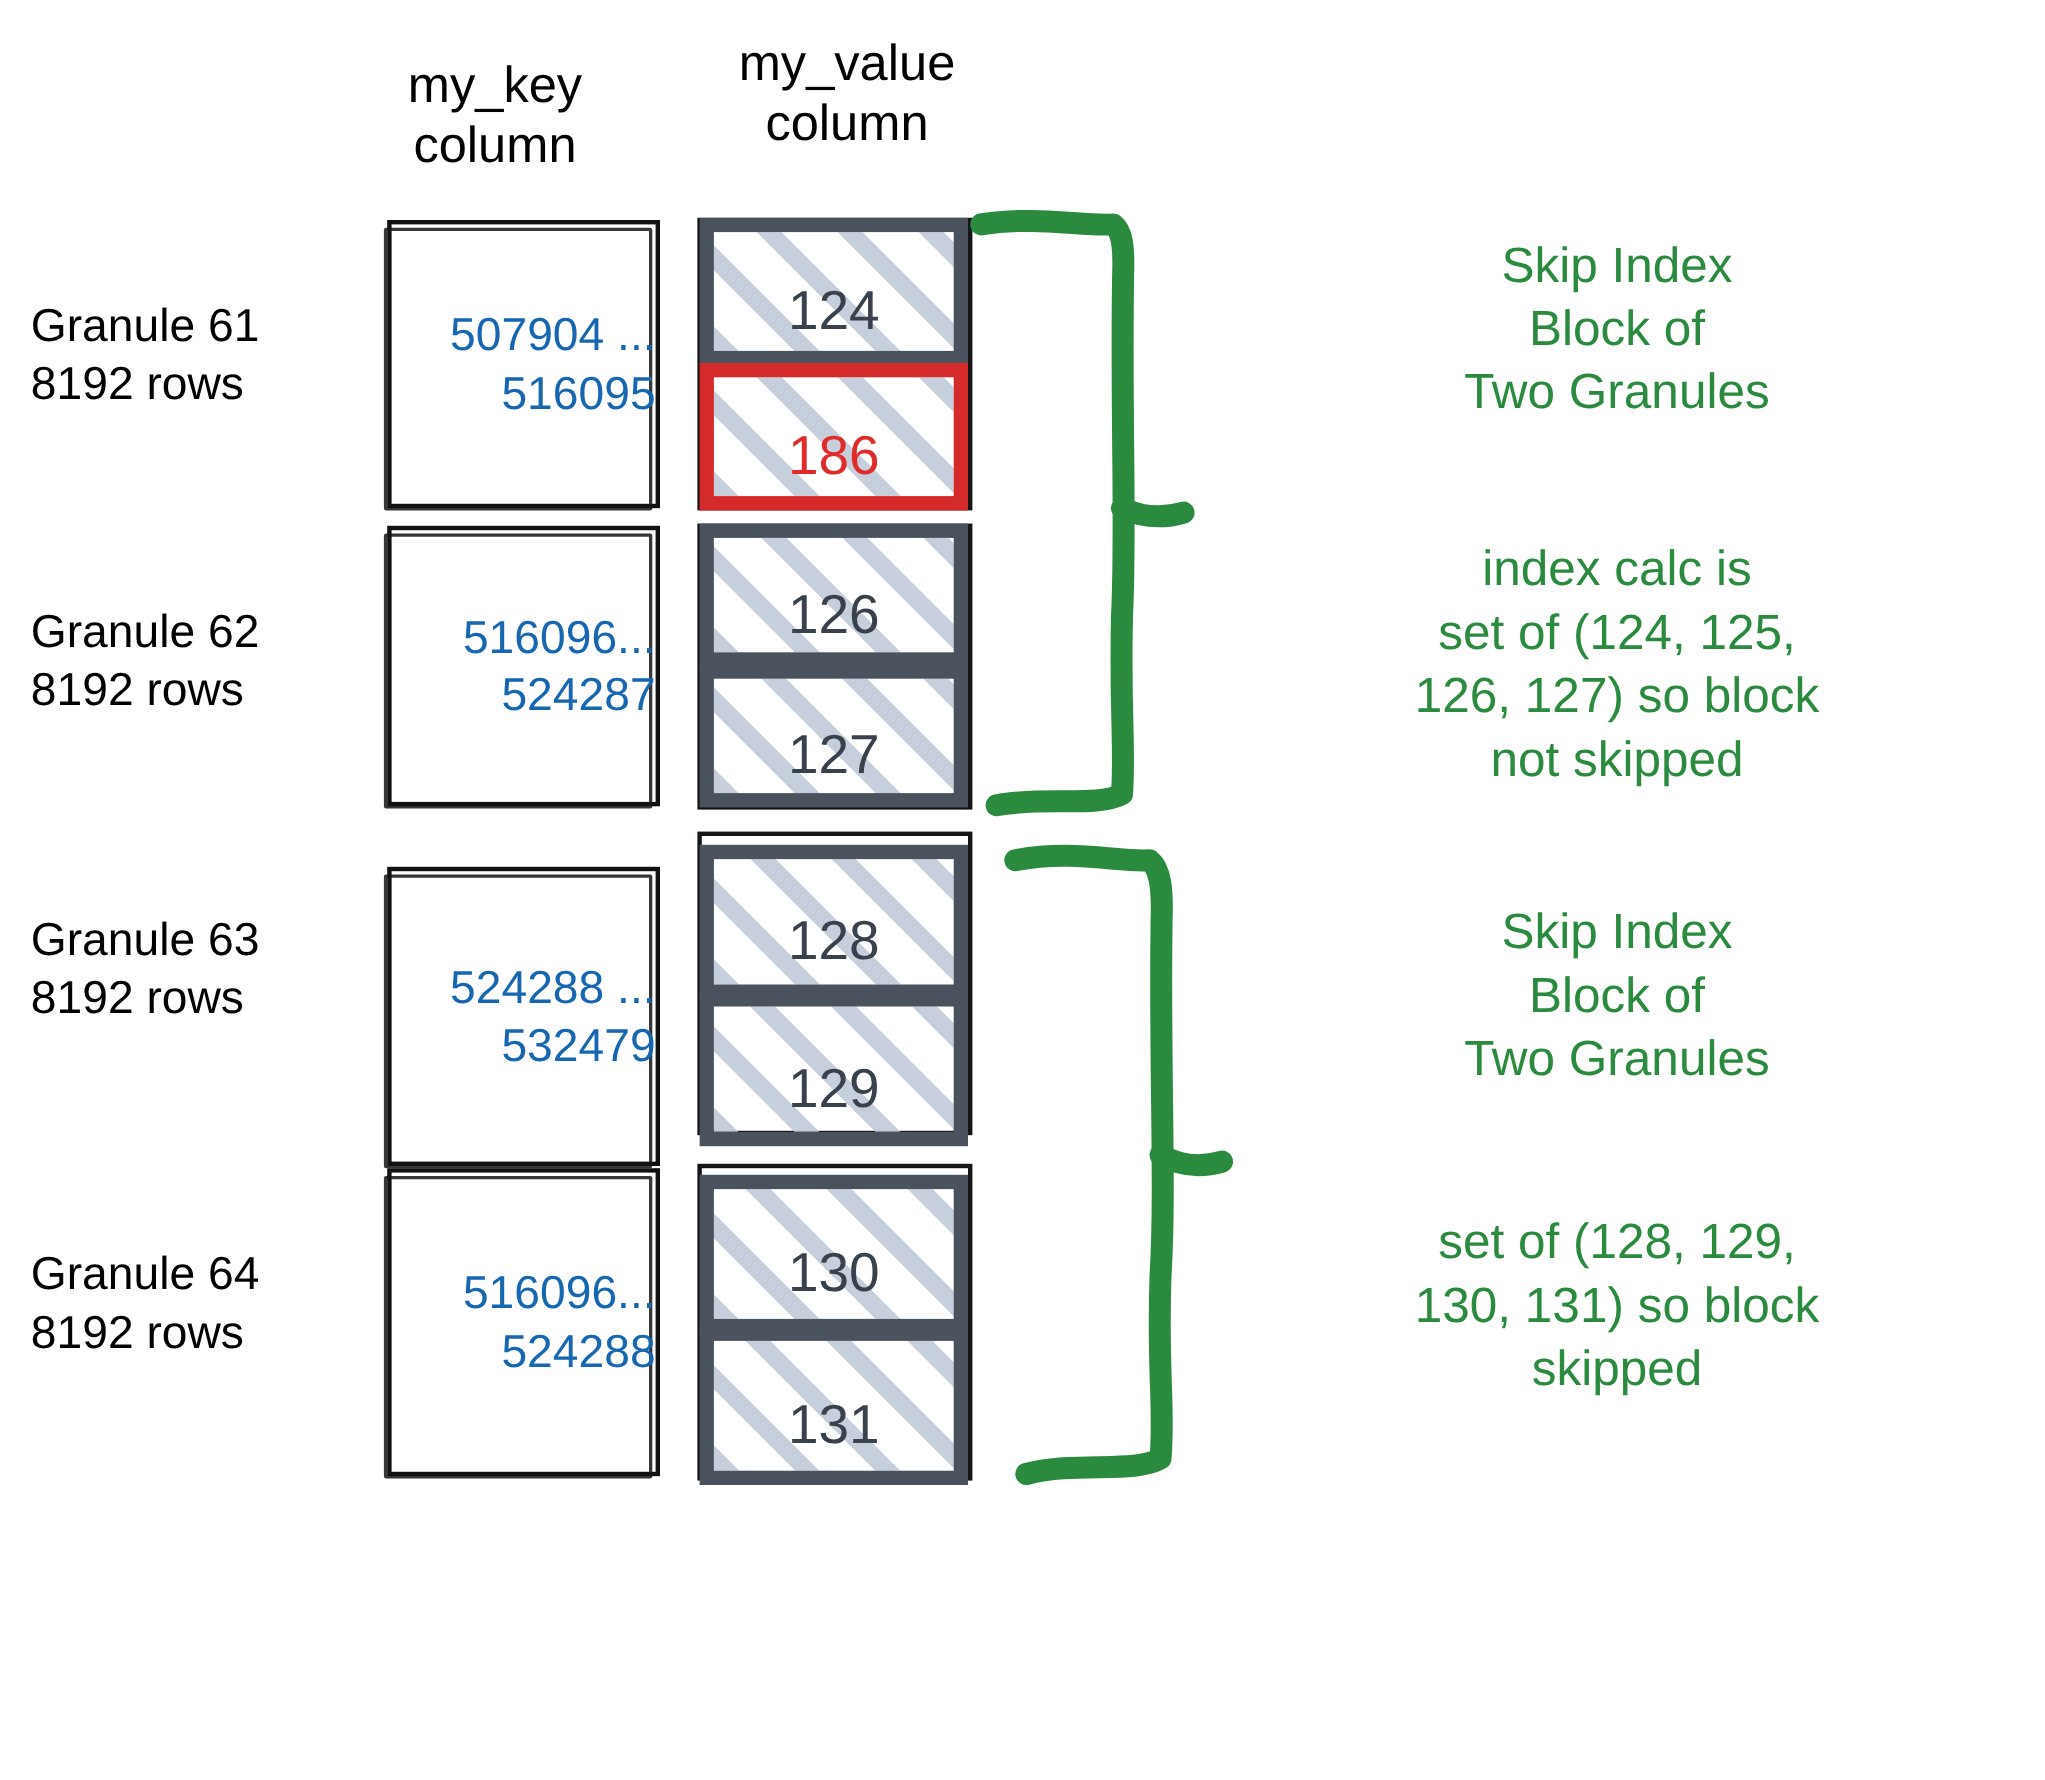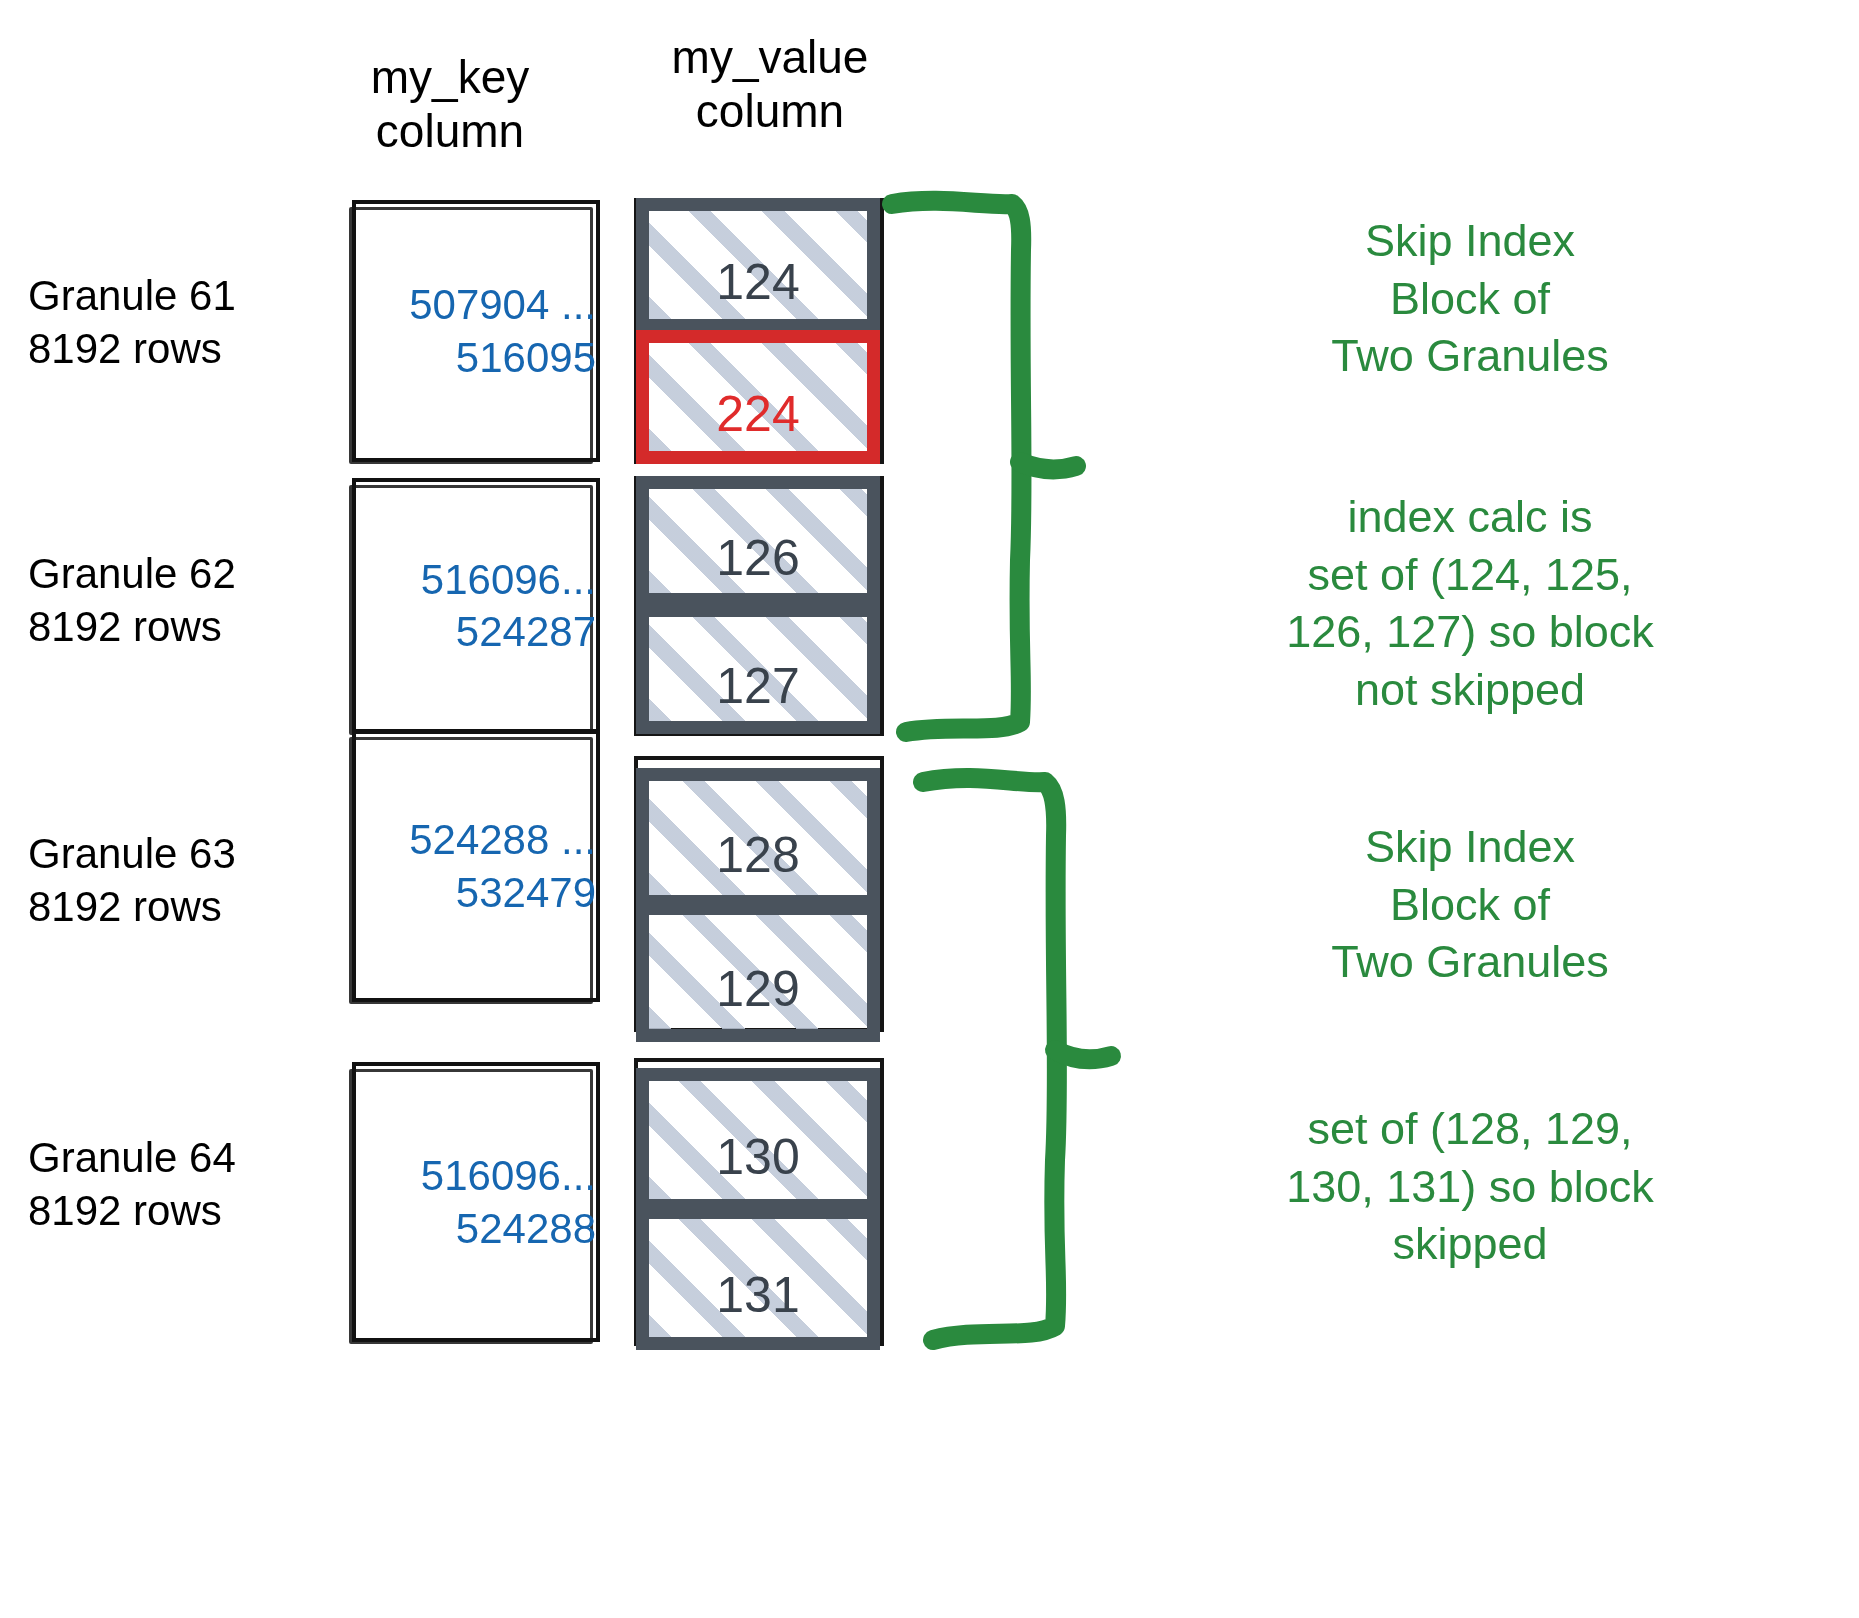--- a/index.html
+++ b/index.html
@@ -55,40 +55,40 @@
 8192 rows</div>
 <div class="key-box" style="top:200px;height:262px">
   <div class="key-text">507904 ...
 516095</div>
 </div>
 <div class="val-outline" style="top:198px;height:266px"></div>
 <div class="val-cell" style="top:198px;height:134px">
   <span class="val-num">124</span>
 </div>
 <div class="val-cell hl" style="top:330px;height:134px">
-  <span class="val-num">224</span>
+  <span class="val-num">186</span>
 </div>
 
 <div class="granule-label" style="top:548px">Granule 62
 8192 rows</div>
 <div class="key-box" style="top:478px;height:255px">
   <div class="key-text">516096...
 524287</div>
 </div>
 <div class="val-outline" style="top:476px;height:260px"></div>
 <div class="val-cell" style="top:476px;height:130px">
   <span class="val-num">126</span>
 </div>
 <div class="val-cell" style="top:604px;height:130px">
   <span class="val-num">127</span>
 </div>
 
 <div class="granule-label" style="top:828px">Granule 63
 8192 rows</div>
-<div class="key-box" style="top:730px;height:272px">
+<div class="key-box" style="top:788px;height:272px">
   <div class="key-text">524288 ...
 532479</div>
 </div>
 <div class="val-outline" style="top:756px;height:276px"></div>
 <div class="val-cell" style="top:768px;height:140px">
   <span class="val-num">128</span>
 </div>
 <div class="val-cell" style="top:902px;height:140px">
   <span class="val-num">129</span>
 </div>

